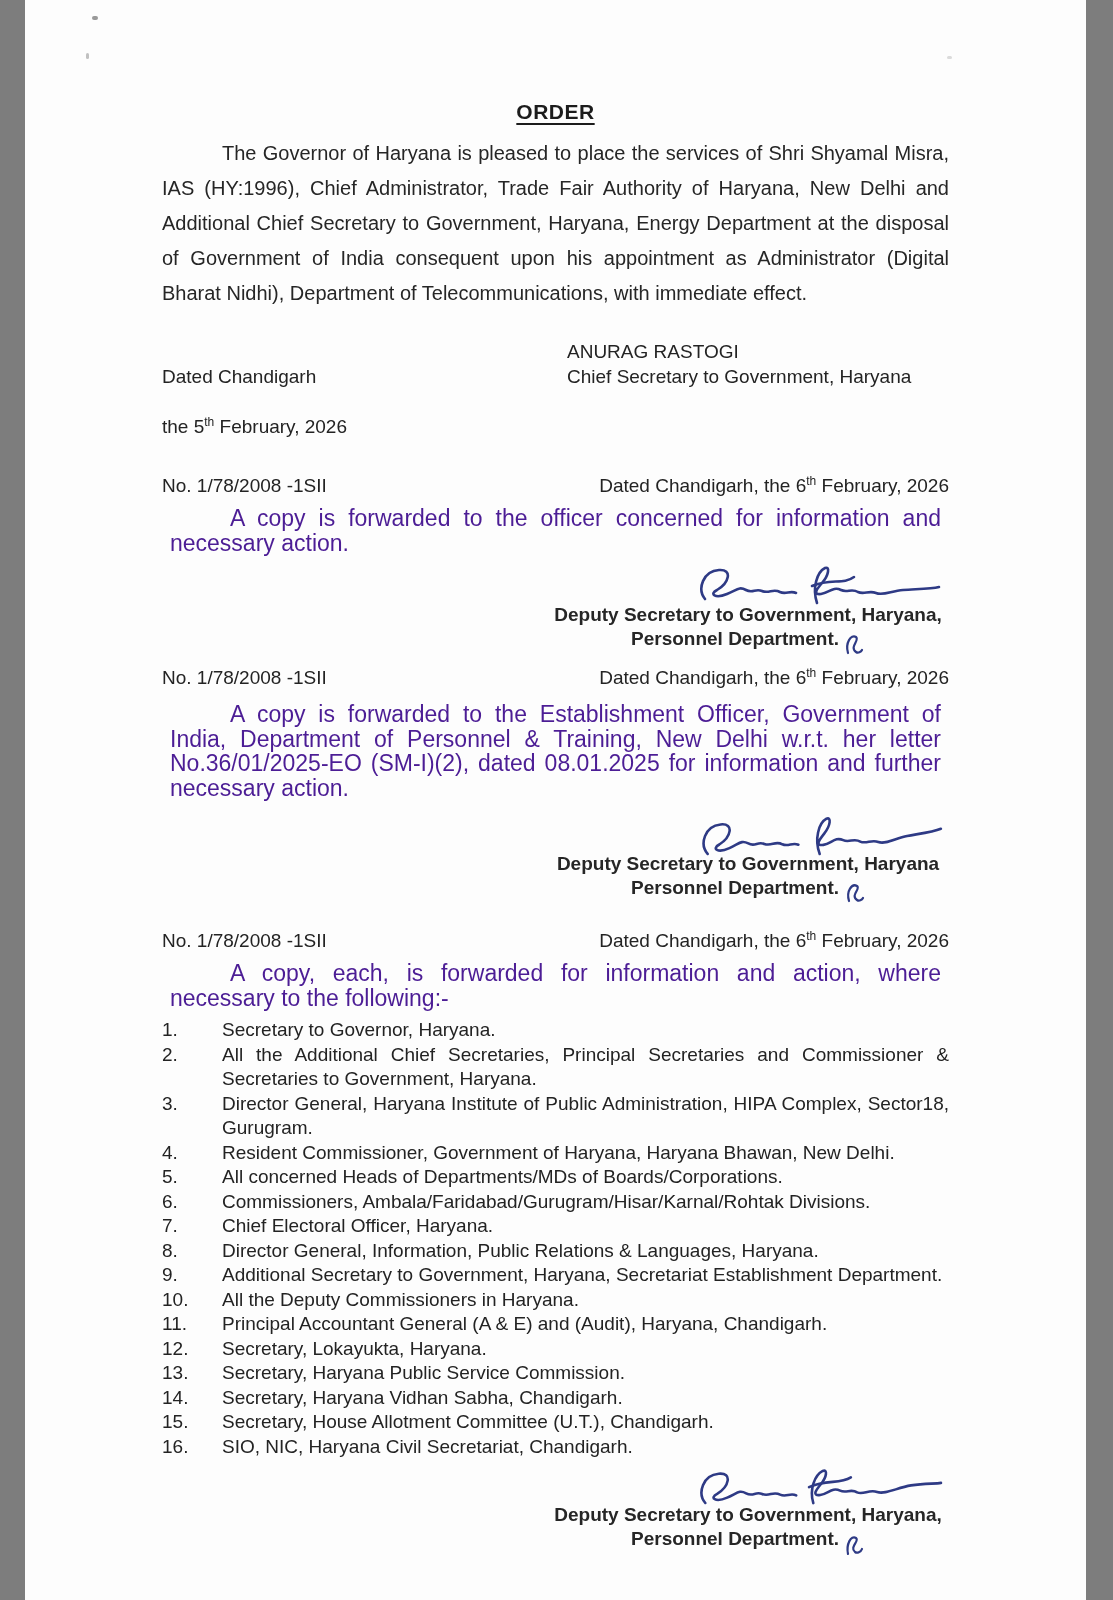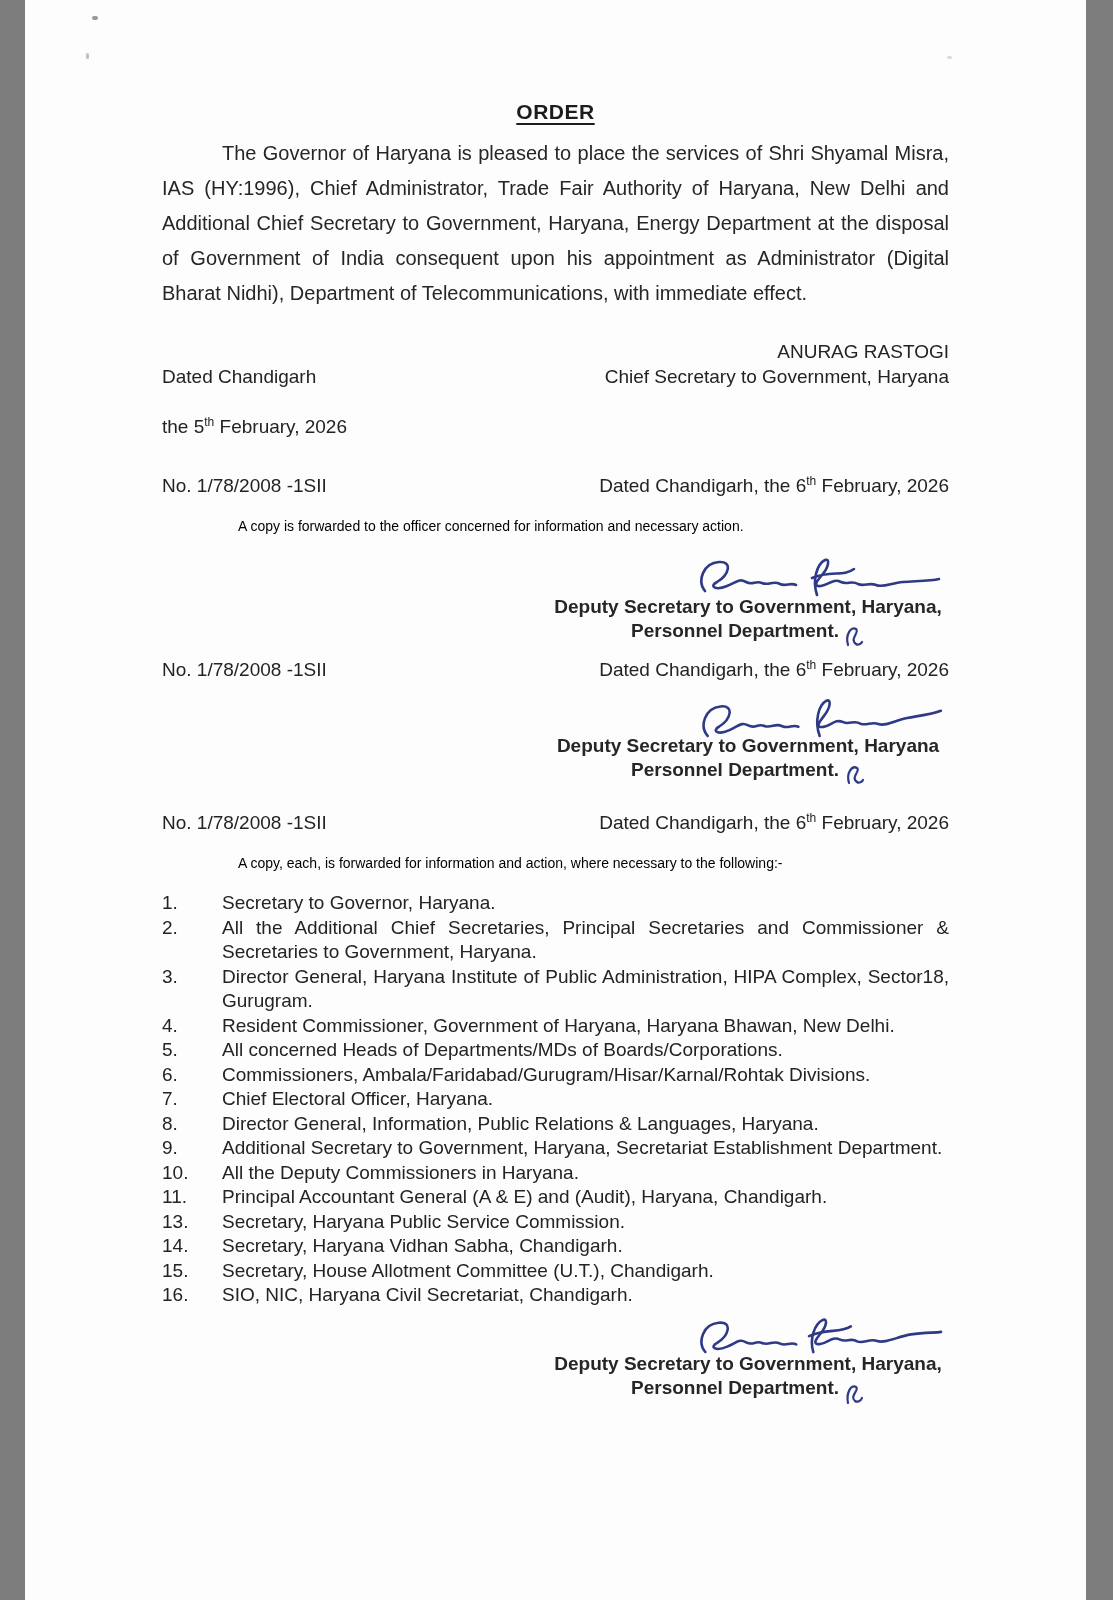--- a/index.html
+++ b/index.html
@@ -26,29 +26,29 @@
   }
   .intro{
     font-size:20px;line-height:35px;text-align:justify;
     text-indent:60px;margin:0;color:#262626;
   }
   .dated-row{
     display:flex;justify-content:space-between;align-items:flex-start;
     margin-top:28px;font-size:19px;line-height:25px;
   }
   .dated-left{white-space:pre-line;}
-  .signatory{width:382px;text-align:right;}
+  .signatory{width:382px;text-align:left;}
   .ref-row{
     display:flex;justify-content:space-between;
     font-size:19px;line-height:25px;margin-top:9px;gap:30px;
   }
   sup{font-size:12px;vertical-align:super;line-height:0;}
   .copy-para{
-    font-size:14px;line-height:24.5px;text-align:justify;
-    text-indent:60px;margin:16px;color:#000000;
+    font-size:23px;line-height:24.5px;text-align:justify;
+    text-indent:60px;margin:8px;color:#4c1d95;
   }
   .sig-block{
     width:402px;margin-left:auto;text-align:center;
     font-size:19px;line-height:24px;color:#262626;font-weight:bold;
   }
   .sig-scribble{display:block;margin:2px 4px -4px auto;}
   .flourish{vertical-align:-12px;margin-left:2px;}
   .list{margin-top:2px;}
   .li{display:flex;font-size:19px;line-height:24.5px;margin:0;}
   .num{flex:none;width:60px;}
@@ -102,20 +102,21 @@
     <div>Deputy Secretary to Government, Haryana,</div>
     <div><span>Personnel Department.</span><svg class="flourish" width="24" height="26" viewBox="0 0 24 26">
           <path d="M7,22 C4,12 10,3 15,6 C19,9 8,16 15,21 C17,22.5 20,21 21,19" fill="none" stroke="#2e3a85" stroke-width="2.2" stroke-linecap="round"></path>
         </svg></div>
   </div>
 
   <div class="ref-row mt8">
     <span>No. 1/78/2008 -1SII</span>
     <span><span>Dated Chandigarh, the 6</span><sup>th</sup><span> February, 2026</span></span>
   </div>
+  <p class="copy-para mt12">A copy is forwarded to the Establishment Officer, Government of India, Department of Personnel &amp; Training, New Delhi w.r.t. her letter No.36/01/2025-EO (SM-I)(2), dated 08.01.2025 for information and further necessary action.</p>
 
   <div class="sig-block mt12">
     <svg class="sig-scribble" width="252" height="44" viewBox="0 0 252 44" style="transform:rotate(-2deg);">
       <g fill="none" stroke="#2e3a85" stroke-width="2.6" stroke-linecap="round">
         <path d="M14,38 C6,28 12,10 28,9 C42,8 38,22 26,29 C18,33 24,38 36,33 C46,29 48,25 55,29 C62,33 64,27 71,30 C78,33 82,27 89,31 C95,34 99,29 105,32"></path>
         <path d="M126,42 C121,27 126,11 134,7 C139,5 138,14 131,22 C125,29 122,34 130,33 C138,32 142,25 150,29 C156,32 161,27 167,31 C173,34 178,29 185,32 C192,35 202,29 214,27 C228,25 240,24 248,21"></path>
       </g>
     </svg>
     <div>Deputy Secretary to Government, Haryana</div>
     <div><span>Personnel Department.</span><svg class="flourish" width="24" height="26" viewBox="0 0 24 26">
@@ -166,20 +167,24 @@
         <span class="num">9.</span>
         <span class="txt">Additional Secretary to Government, Haryana, Secretariat Establishment Department.</span>
       </div>
     <div class="li">
         <span class="num">10.</span>
         <span class="txt">All the Deputy Commissioners in Haryana.</span>
       </div>
     <div class="li">
         <span class="num">11.</span>
         <span class="txt">Principal Accountant General (A &amp; E) and (Audit), Haryana, Chandigarh.</span>
+      </div>
+    <div class="li">
+        <span class="num">12.</span>
+        <span class="txt">Secretary, Lokayukta, Haryana.</span>
       </div>
     <div class="li">
         <span class="num">13.</span>
         <span class="txt">Secretary, Haryana Public Service Commission.</span>
       </div>
     <div class="li">
         <span class="num">14.</span>
         <span class="txt">Secretary, Haryana Vidhan Sabha, Chandigarh.</span>
       </div>
     <div class="li">

